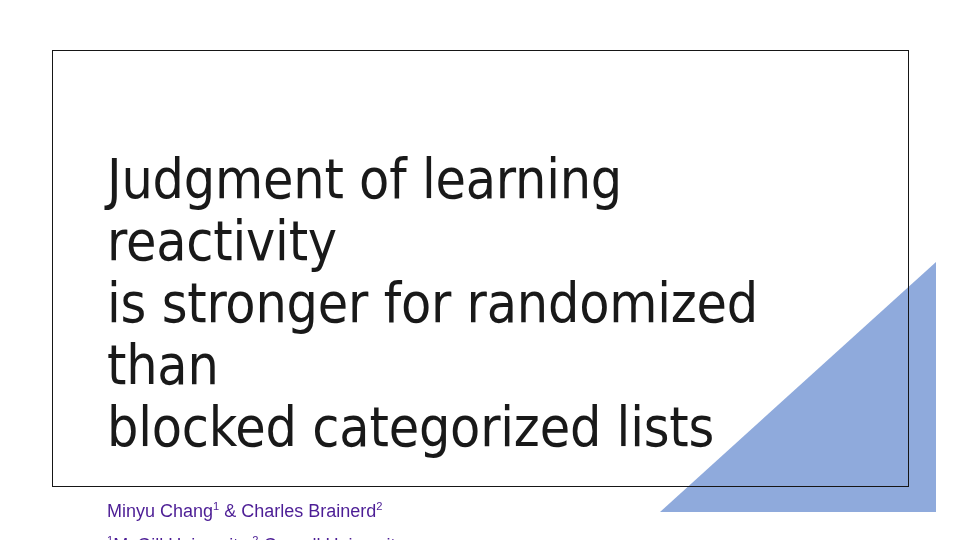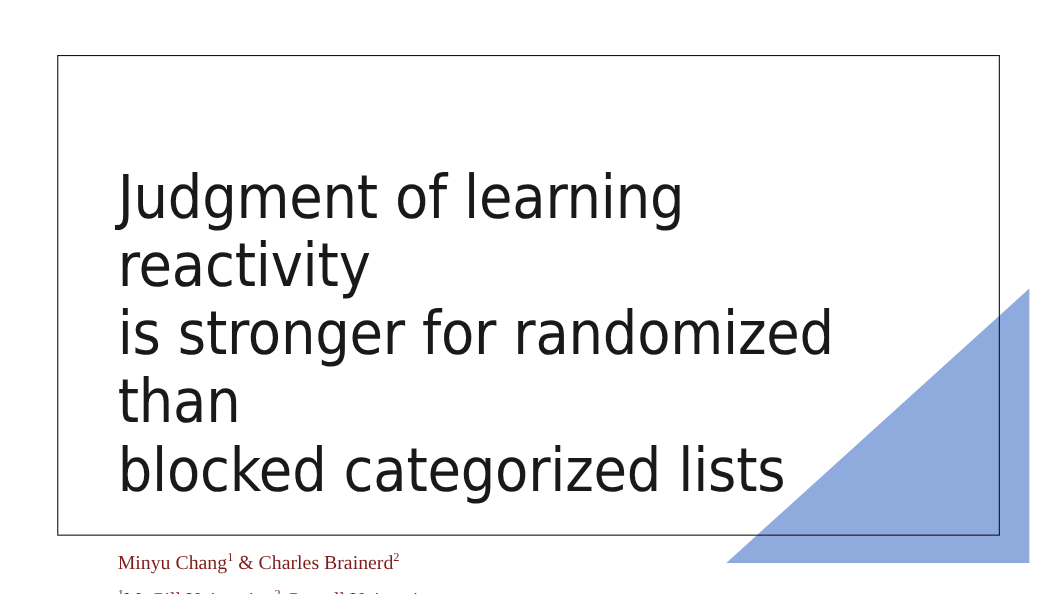--- a/index.html
+++ b/index.html
@@ -73,25 +73,25 @@
     color: #191919;
     letter-spacing: -0.2px;
     white-space: pre-line;
   }
 
   #subtitle-block {
     margin: 0;
     padding-top: 36px;
   }
   .subtitle-line {
-    font-family: Liberation Serif, serif;
+    font-family: Liberation Sans, sans-serif;
     font-size: 18px;
     line-height: 34px;
     font-weight: 400;
-    color: #7f1d1d;
+    color: #4c1d95;
     white-space: pre;
   }
   .subtitle-line sup {
     font-size: 0.62em;
     vertical-align: super;
     line-height: 0;
   }
 </style>
 </head>
 <body>

